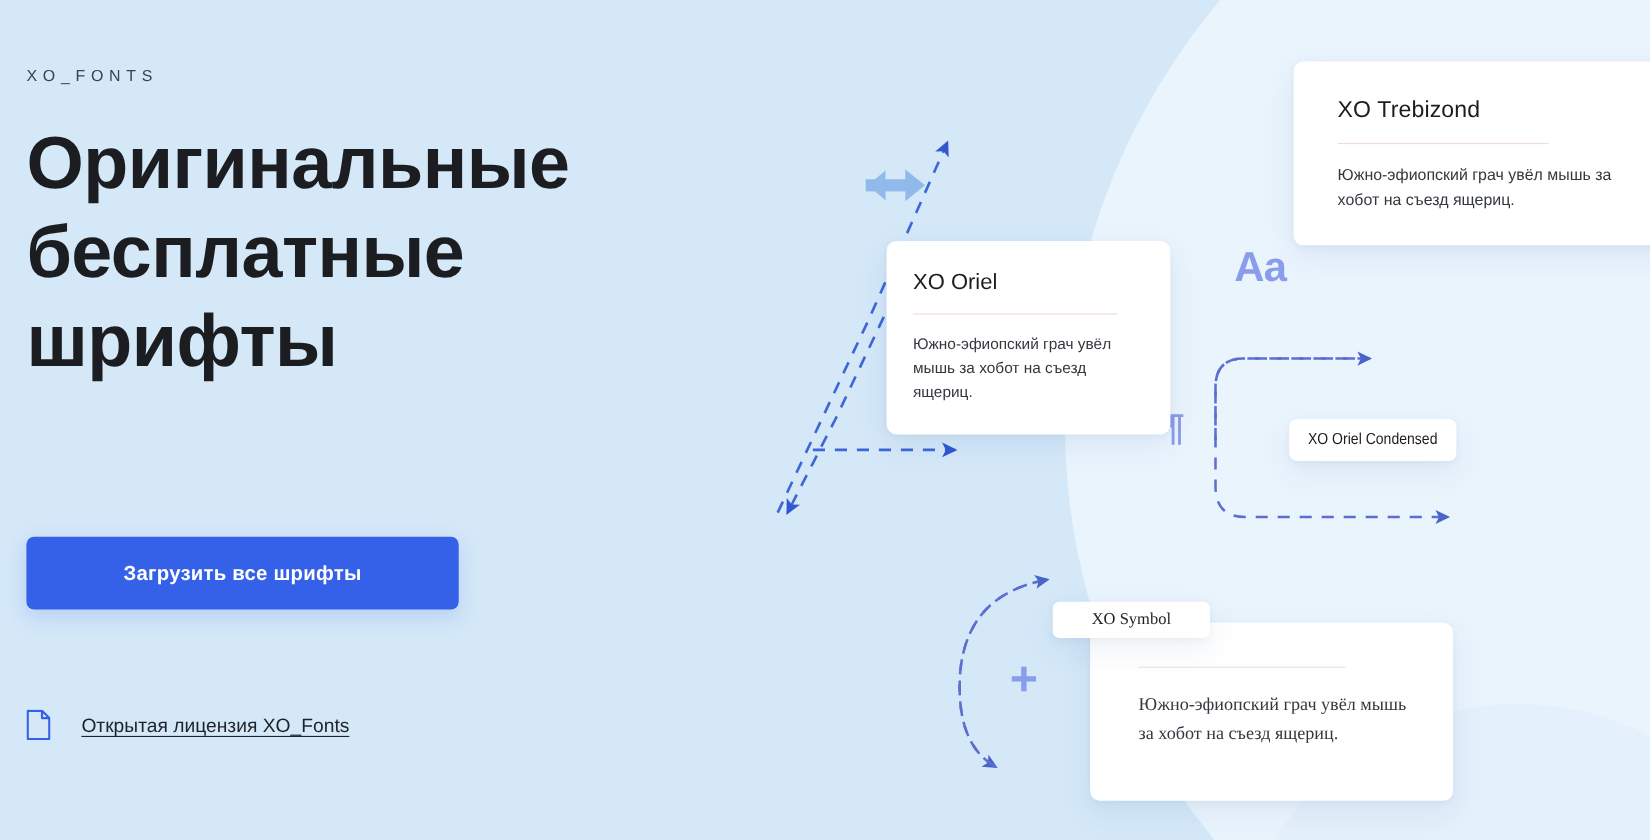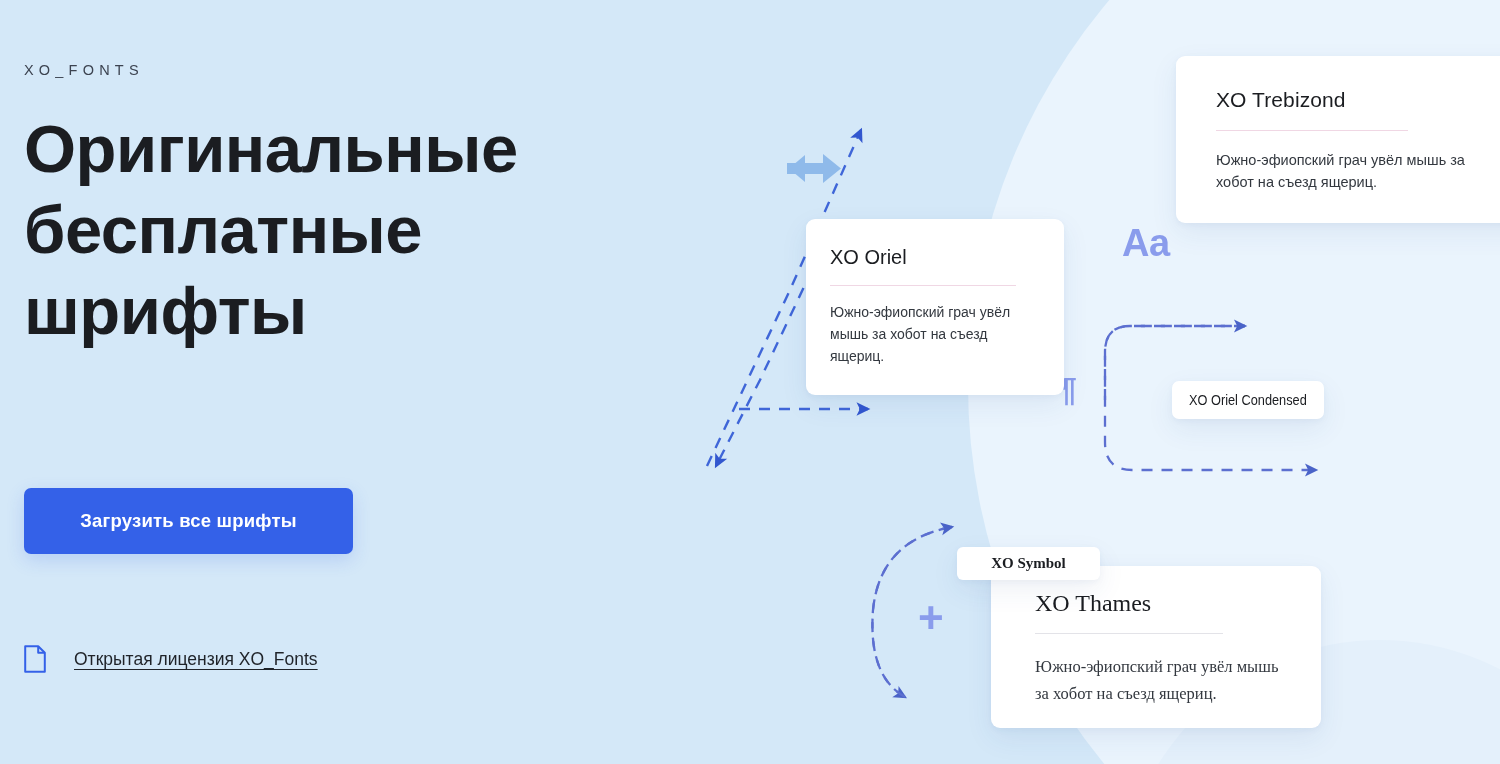--- a/index.html
+++ b/index.html
@@ -82,21 +82,21 @@
     width: 660px;
     font-size: 17.5px;
     line-height: 36px;
     color: #32373f;
   }
 
   .cta-button {
     position: absolute;
     top: 488px;
     left: 0;
-    width: 329px;
+    width: 393px;
     height: 66px;
     border: none;
     border-radius: 7px;
     background: #3461e8;
     color: #ffffff;
     font-family: "Liberation Sans", sans-serif;
     font-size: 18.5px;
     font-weight: 700;
     letter-spacing: 0.2px;
     cursor: pointer;
@@ -211,21 +211,21 @@
   .card-symbol {
     left: 957px; top: 547px; width: 143px; height: 33px;
     display: flex; align-items: center; justify-content: center;
     border-radius: 6px;
     z-index: 8;
     font-family: "Liberation Serif", serif;
   }
   .card-symbol .card-title {
     font-family: "Liberation Serif", serif;
     font-size: 15px;
-    font-weight: 700;
+    font-weight: 400;
   }
 </style>
 </head>
 <body>
 
 <div class="bg-layer">
   <div class="bg-circle-light"></div>
   <div class="bg-circle-soft"></div>
 </div>
 
@@ -274,21 +274,20 @@
   <div class="card-title">XO Oriel</div>
   <div class="card-rule"></div>
   <div class="card-sample">Южно-эфиопский грач увёл мышь за хобот на съезд ящериц.</div>
 </div>
 
 <div class="card card-condensed">
   <div class="card-title">XO Oriel Condensed</div>
 </div>
 
 <div class="card card-thames">
-  <div class="card-title">XO Thames</div>
   <div class="card-rule"></div>
   <div class="card-sample">Южно-эфиопский грач увёл мышь за хобот на съезд ящериц.</div>
 </div>
 
 <div class="card card-symbol">
   <div class="card-title">XO Symbol</div>
 </div>
 
 <div class="left-col">
 

